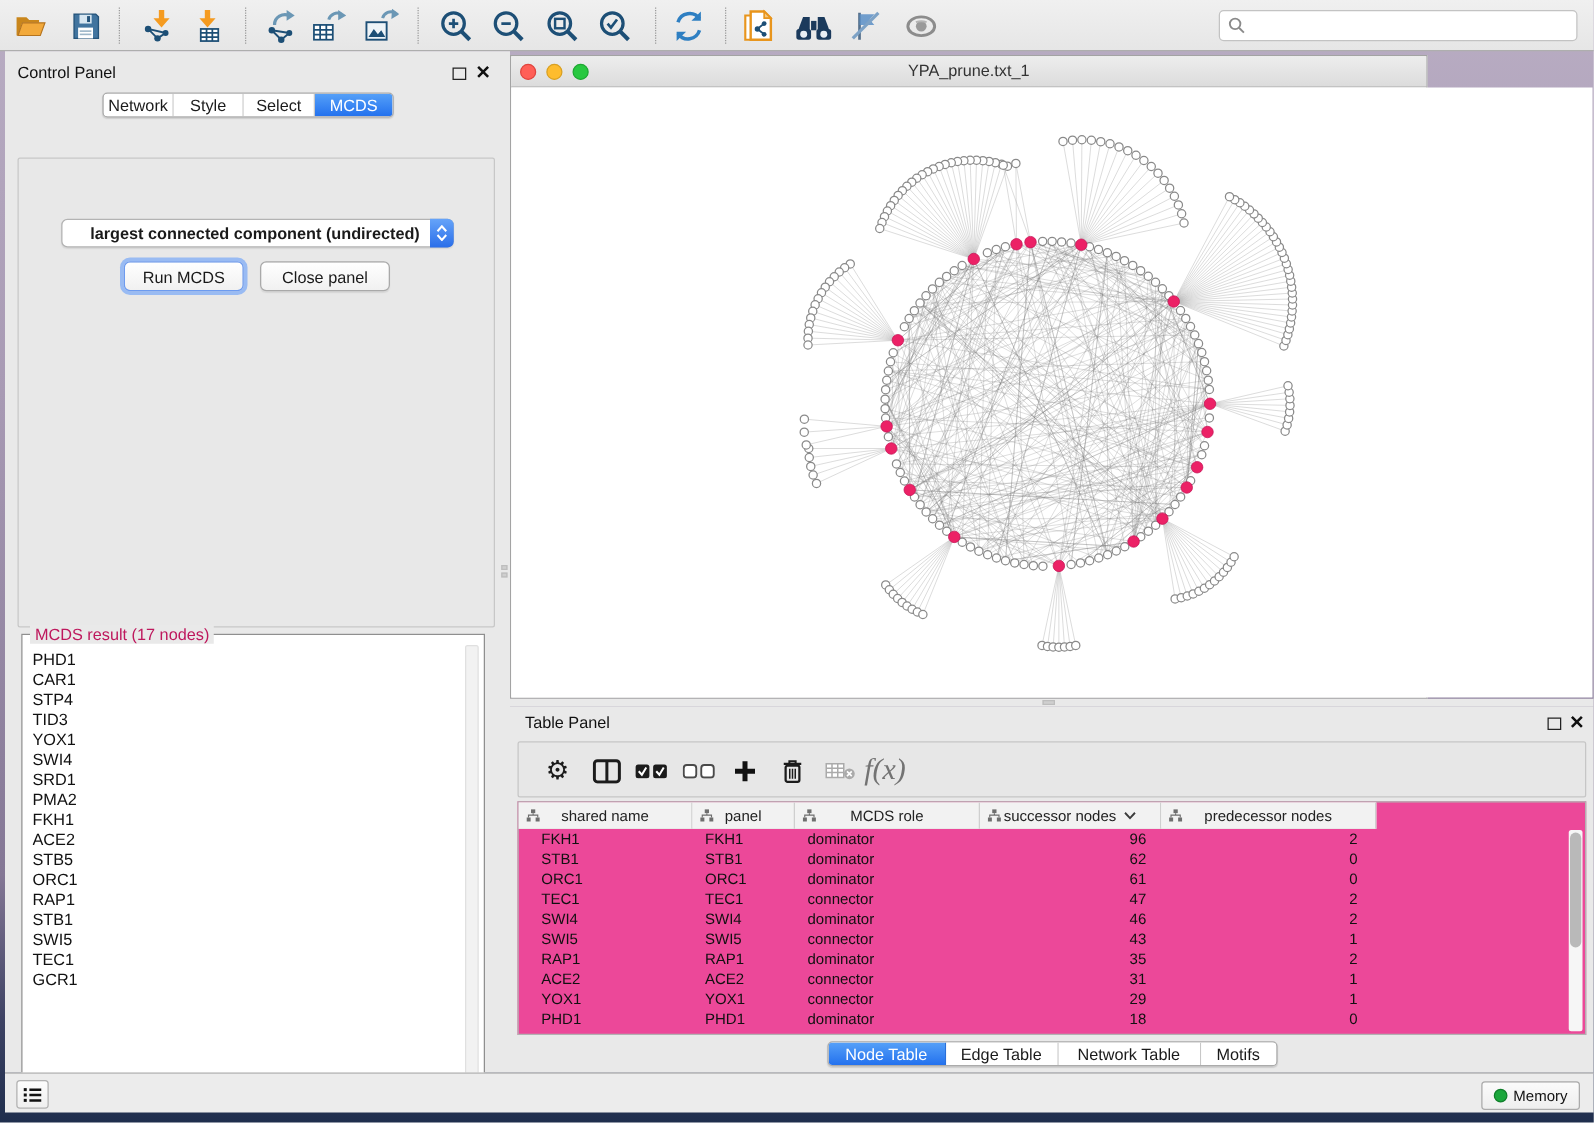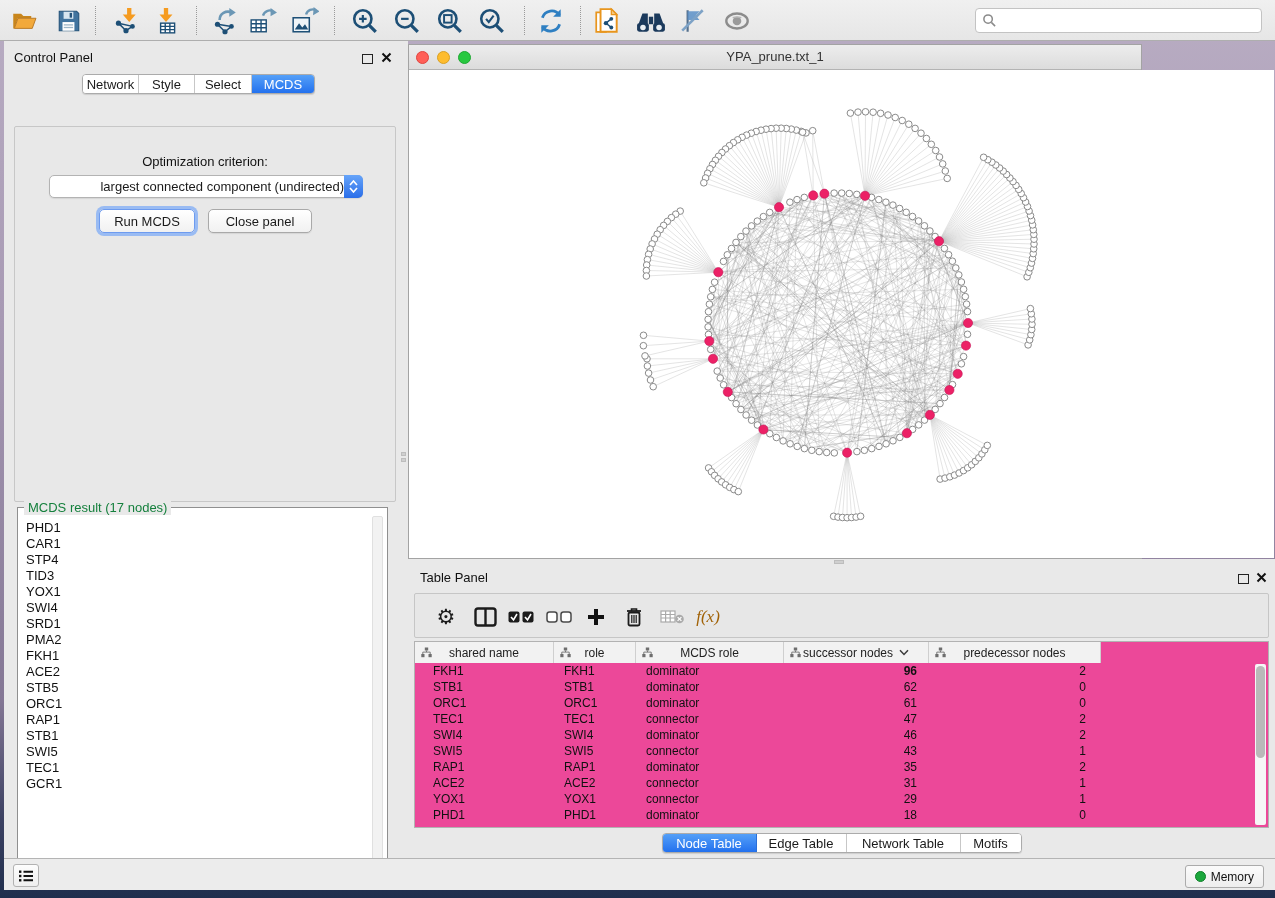--- a/index.html
+++ b/index.html
@@ -23,27 +23,27 @@
   .cp { left:4px; top:41px; width:396px; height:817px; background:#e9e9e9; }
   .panel-title { font-size:13px; color:#111; }
   .float-glyph { width:11px; height:10px; border:1.5px solid #222; display:inline-block; }
   .cp-box { position:absolute; left:10px; top:85px; width:382px; height:376px; border:1px solid #c7c7c7; background:#e8e8e8; border-radius:2px; }
   .seg { position:absolute; display:flex; height:20px; border:1px solid #ababab; border-radius:4px; background:#fff; box-shadow:0 1px 1px rgba(0,0,0,.12); overflow:hidden; }
   .seg .seg-item { display:flex; align-items:center; justify-content:center; font-size:13px; color:#1a1a1a; border-right:1px solid #c7c7c7; background:#fff; cursor:default; }
   .seg .seg-item:last-child { border-right:none; }
   .seg .seg-item.sel { background:linear-gradient(#55a0f8,#2371ee); color:#fff; border-right-color:#2a6fd8; }
   .opt-label { position:absolute; left:0; top:27px; width:100%; text-align:center; font-size:13px; color:#111; }
   .dropdown { position:absolute; left:34px; top:48px; width:314px; height:23px; background:#fff; border:1px solid #b3b3b3; border-radius:5px; display:flex; align-items:center; box-shadow:0 1px 1px rgba(0,0,0,.08); cursor:default; }
-  .dropdown .dd-text { flex:1; text-align:right; font-size:13px; padding-left:14px; }
+  .dropdown .dd-text { flex:1; text-align:center; font-size:13px; padding-left:14px;font-weight:bold; }
   .dropdown .dd-stepper { width:19px; height:23px; margin-right:-1px; border-radius:0 5px 5px 0; background:linear-gradient(#66a4f9,#2a6ee9); display:flex; flex-direction:column; align-items:center; justify-content:center; gap:1px; }
   .dropdown .dd-stepper svg { display:block; }
   .btn { position:absolute; height:24px; background:linear-gradient(#ffffff,#f1f1f1); border:1px solid #a9a9a9; border-radius:5px; font-size:13px; display:flex; align-items:center; justify-content:center; cursor:default; box-shadow:0 1px 1px rgba(0,0,0,.08); }
   .btn.focus { box-shadow:0 0 0 3px rgba(88,150,251,.55); border-color:#6d9bef; }
   .fieldset { position:absolute; left:13px; top:466px; width:371px; height:372px; border:1px solid #8f8f8f; background:#fff; }
-  .fieldset .legend { position:absolute; top:-8px; left:6px; background:#e9e9e9; padding:0 4px; font-size:13px; color:#15803d; }
+  .fieldset .legend { position:absolute; top:-8px; left:6px; background:#e9e9e9; padding:0 4px; font-size:13px; color:#be185d; }
   .mcds-list { position:absolute; left:8px; top:12px; right:22px; bottom:6px; overflow:hidden; font-size:13px; line-height:16px; color:#111; }
   .mcds-scroll { position:absolute; top:8px; right:4px; bottom:4px; width:11px; background:#f2f2f2; border:1px solid #e0e0e0; border-radius:2px; }
 
   
   .vsplit { left:400px; top:41px; width:8px; height:817px; background:#e9e9e9; }
   .vsplit .grip, .hsplit .grip { position:absolute; background:#cfcfcf; border:1px solid #bdbdbd; }
   .hsplit { left:408px; top:559px; width:867px; height:6px; background:#e9e9e9; }
 
   
   .netwin { left:408px; top:44px; width:734px; height:515px; border:1px solid #a3a3a3; background:#fff; }
@@ -234,21 +234,20 @@
         <path d="M1.5 1.5l8 8M9.5 1.5l-8 8" stroke="#111" stroke-width="2"></path>
       </svg>
   </div>
   <div class="seg" style="left:78px; top:33px;">
       <div class="seg-item" style="width: 56px;">Network</div>
       <div class="seg-item" style="width: 56px;">Style</div>
       <div class="seg-item" style="width: 57px;">Select</div>
       <div class="seg-item sel" style="width: 62px;">MCDS</div>
     </div>
   <div class="cp-box">
-    <div class="opt-label">Optimization criterion:</div>
     <div class="dropdown">
       <span class="dd-text">largest connected component (undirected)</span>
       <span class="dd-stepper">
         <svg width="9" height="6" viewBox="0 0 9 6">
             <path d="M1 5l3.5-4L8 5" fill="none" stroke="#fff" stroke-width="1.6"></path>
           </svg>
         <svg width="9" height="6" viewBox="0 0 9 6">
             <path d="M1 1l3.5 4L8 1" fill="none" stroke="#fff" stroke-width="1.6"></path>
           </svg>
       </span>
@@ -1045,42 +1044,42 @@
         <svg width="25" height="14" viewBox="0 0 25 14">
           <g stroke="#aaaaaa" stroke-width="1.2" fill="#fff">
             <rect x="1" y="1" width="14" height="11"></rect>
             <path d="M1 4.5h14M1 8h14M5.6 1v11M10.2 1v11"></path>
           </g>
           <circle cx="19.5" cy="9" r="4.3" fill="#aaaaaa"></circle>
           <path d="M17.6 7.1l3.8 3.8M21.4 7.1l-3.8 3.8" stroke="#fff" stroke-width="1.3"></path>
         </svg>
       </div>
     <div class="tp-ic" style="left:276px">
-        <span style="font-family:'Liberation Serif','DejaVu Serif',serif; font-style:italic; font-size:17px; color:#a16207;">f(x)</span>
+        <span style="font-family:'Liberation Serif','DejaVu Serif',serif; font-style:italic; font-size:24px; color:#737373;">f(x)</span>
       </div>
   </div>
   <div class="tbl">
     <div class="tbl-head">
         <div class="th" style="width: 139px;">
           <svg class="tree-ic" width="11" height="11" viewBox="0 0 11 11">
             <rect x="3.8" y="0.5" width="3.4" height="3" fill="#6e6e6e"></rect>
             <path d="M5.5 3.5v1.6M1.8 7v-1.9h7.4V7" fill="none" stroke="#6e6e6e" stroke-width="0.9"></path>
             <rect x="0.3" y="7" width="3.2" height="3.2" fill="#6e6e6e"></rect>
             <rect x="7.5" y="7" width="3.2" height="3.2" fill="#6e6e6e"></rect>
           </svg>
           <span>shared name</span>
         </div>
         <div class="th" style="width: 82px;">
           <svg class="tree-ic" width="11" height="11" viewBox="0 0 11 11">
             <rect x="3.8" y="0.5" width="3.4" height="3" fill="#6e6e6e"></rect>
             <path d="M5.5 3.5v1.6M1.8 7v-1.9h7.4V7" fill="none" stroke="#6e6e6e" stroke-width="0.9"></path>
             <rect x="0.3" y="7" width="3.2" height="3.2" fill="#6e6e6e"></rect>
             <rect x="7.5" y="7" width="3.2" height="3.2" fill="#6e6e6e"></rect>
           </svg>
-          <span>role</span>
+          <span>panel</span>
         </div>
         <div class="th" style="width: 148px;">
           <svg class="tree-ic" width="11" height="11" viewBox="0 0 11 11">
             <rect x="3.8" y="0.5" width="3.4" height="3" fill="#6e6e6e"></rect>
             <path d="M5.5 3.5v1.6M1.8 7v-1.9h7.4V7" fill="none" stroke="#6e6e6e" stroke-width="0.9"></path>
             <rect x="0.3" y="7" width="3.2" height="3.2" fill="#6e6e6e"></rect>
             <rect x="7.5" y="7" width="3.2" height="3.2" fill="#6e6e6e"></rect>
           </svg>
           <span>MCDS role</span>
         </div>
@@ -1104,21 +1103,21 @@
             <rect x="7.5" y="7" width="3.2" height="3.2" fill="#6e6e6e"></rect>
           </svg>
           <span>predecessor nodes</span>
         </div>
       </div>
     <div class="tbl-rows">
         <div class="tr">
           <div class="td" style="width: 139px; text-align: left; padding-left: 18px; padding-right: 0px;">FKH1</div>
           <div class="td" style="width: 82px; text-align: left; padding-left: 10px; padding-right: 0px;">FKH1</div>
           <div class="td" style="width: 148px; text-align: left; padding-left: 10px; padding-right: 0px;">dominator</div>
-          <div class="td" style="width: 145px; text-align: right; padding-left: 0px; padding-right: 12px; font-weight: bold;">96</div>
+          <div class="td" style="width: 145px; text-align: right; padding-left: 0px; padding-right: 12px;">96</div>
           <div class="td" style="width: 172px; text-align: right; padding-left: 0px; padding-right: 15px;">2</div>
         </div>
         <div class="tr">
           <div class="td" style="width: 139px; text-align: left; padding-left: 18px; padding-right: 0px;">STB1</div>
           <div class="td" style="width: 82px; text-align: left; padding-left: 10px; padding-right: 0px;">STB1</div>
           <div class="td" style="width: 148px; text-align: left; padding-left: 10px; padding-right: 0px;">dominator</div>
           <div class="td" style="width: 145px; text-align: right; padding-left: 0px; padding-right: 12px;">62</div>
           <div class="td" style="width: 172px; text-align: right; padding-left: 0px; padding-right: 15px;">0</div>
         </div>
         <div class="tr">

